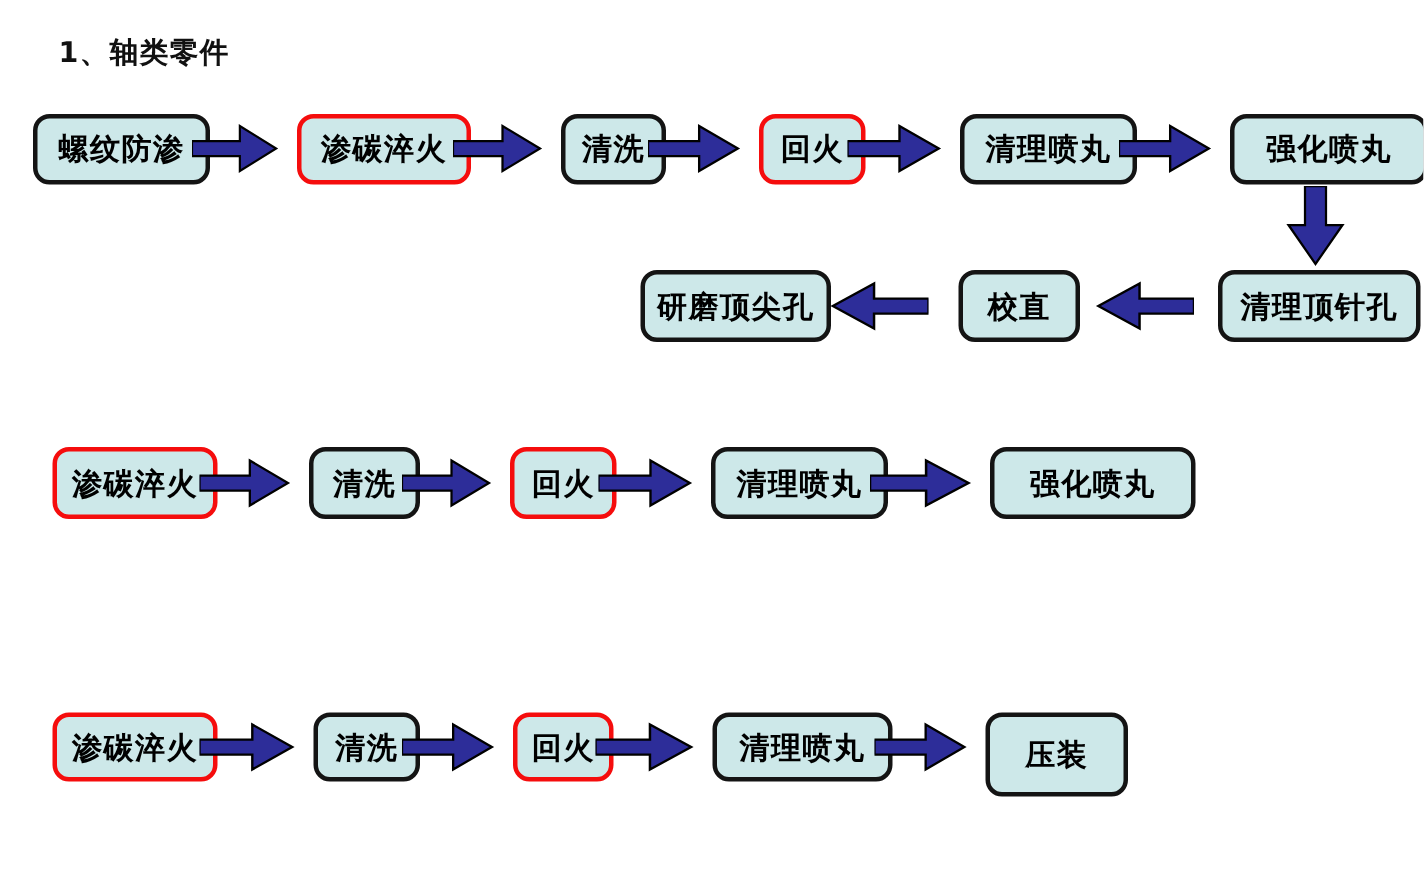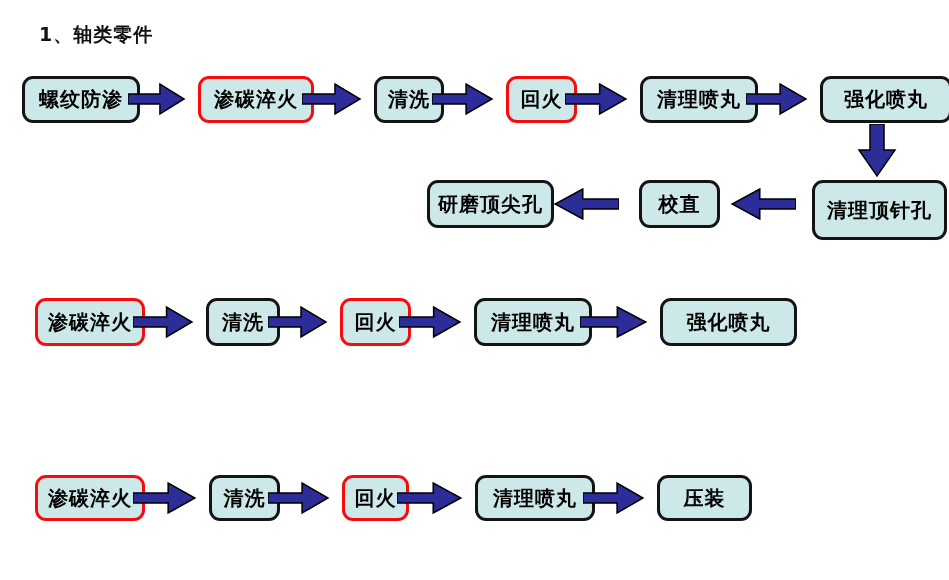--- a/index.html
+++ b/index.html
@@ -80,21 +80,21 @@
   <svg class="arrow" style="left:746px; top:82px; width:62px; height:34px;" viewBox="0 0 60 34" preserveAspectRatio="none">
     <polygon points="0,12 33,12 33,2 58,17 33,32 33,22 0,22"></polygon>
   </svg>
 
   <div class="node" style="left:808px; top:76px; width:132px; height:47px;" data-border="black">强化喷丸</div>
 
   <svg class="arrow" style="left:857px; top:124px; width:40px; height:54px;" viewBox="0 0 40 54" preserveAspectRatio="none">
     <polygon points="13,0 27,0 27,26 38,26 20,52 2,26 13,26"></polygon>
   </svg>
 
-  <div class="node" style="left:800px; top:180px; width:135px; height:60px;" data-border="black">清理顶针孔</div>
+  <div class="node" style="left:800px; top:180px; width:135px; height:48px;" data-border="black">清理顶针孔</div>
 
   <svg class="arrow" style="left:730px; top:187px; width:66px; height:34px;" viewBox="0 0 60 34" preserveAspectRatio="none">
     <polygon points="60,12 27,12 27,2 2,17 27,32 27,22 60,22"></polygon>
   </svg>
 
   <div class="node" style="left:627px; top:180px; width:81px; height:48px;" data-border="black">校直</div>
 
   <svg class="arrow" style="left:553px; top:187px; width:66px; height:34px;" viewBox="0 0 60 34" preserveAspectRatio="none">
     <polygon points="60,12 27,12 27,2 2,17 27,32 27,22 60,22"></polygon>
   </svg>
@@ -146,15 +146,15 @@
   <svg class="arrow" style="left:397px; top:481px; width:66px; height:34px;" viewBox="0 0 60 34" preserveAspectRatio="none">
     <polygon points="0,12 33,12 33,2 58,17 33,32 33,22 0,22"></polygon>
   </svg>
 
   <div class="node" style="left:463px; top:475px; width:120px; height:46px;" data-border="black">清理喷丸</div>
 
   <svg class="arrow" style="left:583px; top:481px; width:62px; height:34px;" viewBox="0 0 60 34" preserveAspectRatio="none">
     <polygon points="0,12 33,12 33,2 58,17 33,32 33,22 0,22"></polygon>
   </svg>
 
-  <div class="node" style="left:645px; top:475px; width:95px; height:46px;" data-border="black">压装</div>
+  <div class="node" style="left:645px; top:475px; width:95px; height:56px;" data-border="black">压装</div>
 
 </div>
 
 </body></html>

